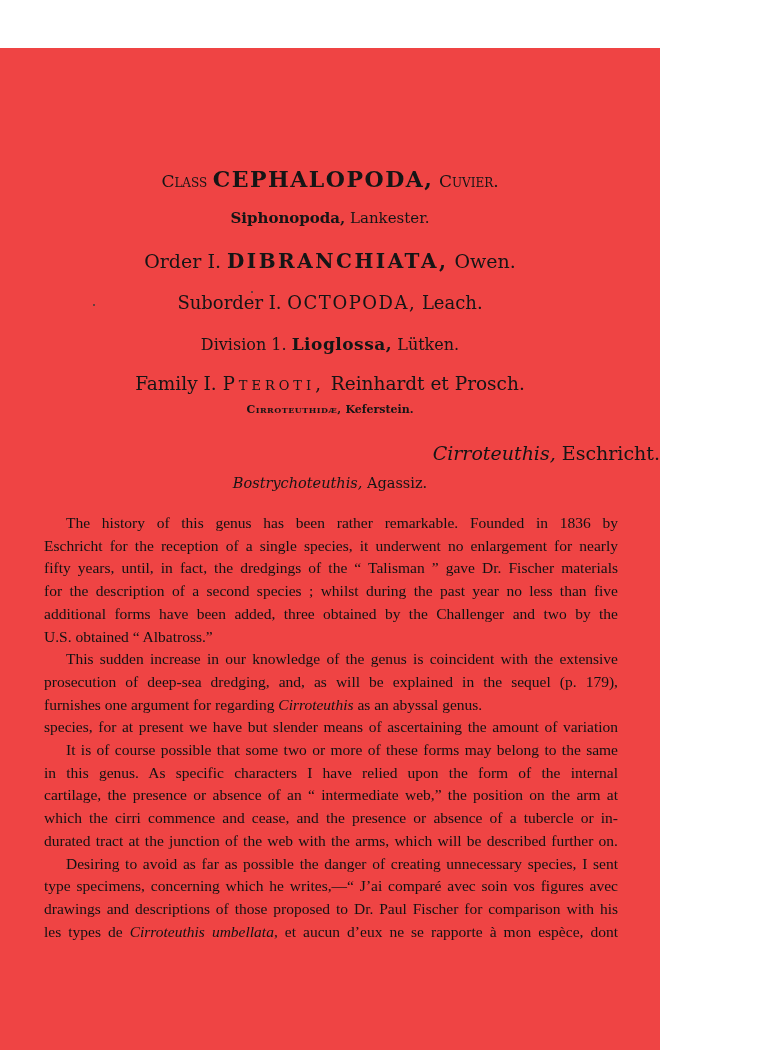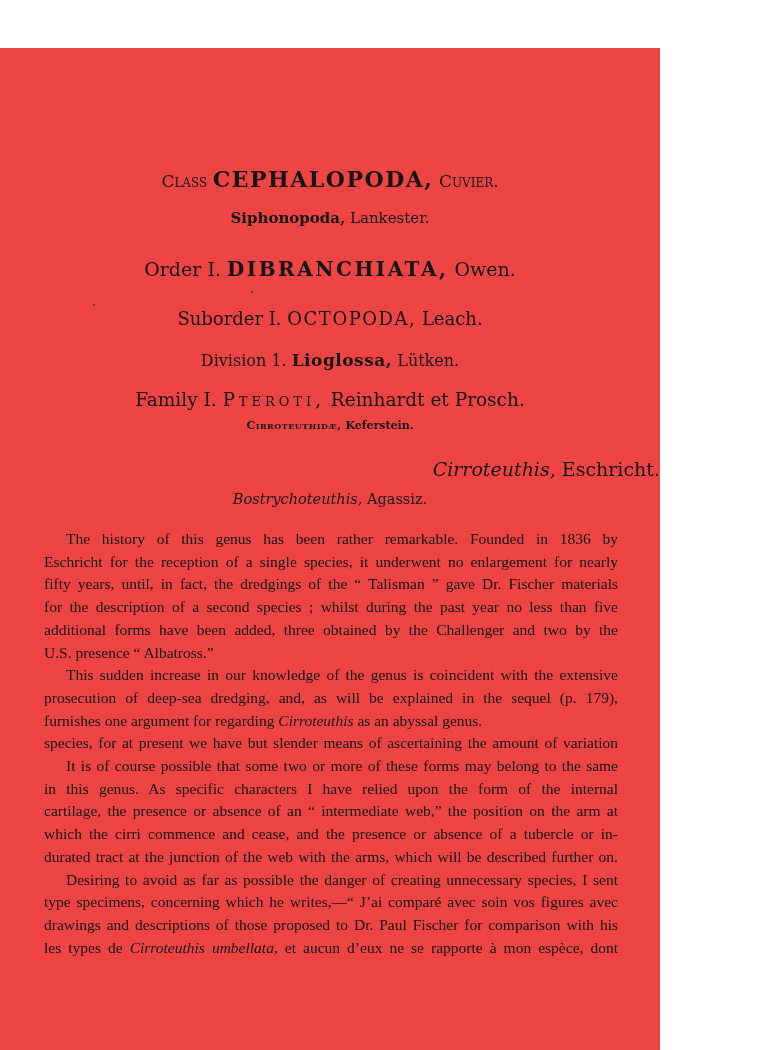--- a/index.html
+++ b/index.html
@@ -22,21 +22,21 @@
   }
   .sc { font-variant: small-caps; }
   .it { font-style: italic; }
 
   .h-class { font-size: 17px; line-height: 30px; margin-bottom: 12px; }
   .h-class .taxon { font-size: 22px; font-weight: bold; letter-spacing: 1.5px; }
 
   .h-siph { font-size: 15px; line-height: 20px; margin-bottom: 23px; }
   .h-siph .taxon { font-weight: bold; }
 
-  .h-order { font-size: 19px; line-height: 36px; margin-bottom: 20px; }
+  .h-order { font-size: 19px; line-height: 20px; margin-bottom: 20px; }
   .h-order .taxon { font-size: 20px; font-weight: bold; letter-spacing: 2.5px; }
 
   .h-suborder { font-size: 18px; line-height: 24px; margin-bottom: 18px; }
   .h-suborder .taxon { letter-spacing: 1.5px; }
 
   .h-division { font-size: 16px; line-height: 22px; margin-bottom: 15px; }
   .h-division .taxon { font-size: 17px; font-weight: bold; letter-spacing: 0.5px; }
 
   .h-family { font-size: 18.5px; line-height: 26px; margin-bottom: 4px; }
   .h-family .taxon { font-size: 18px; font-variant: small-caps; letter-spacing: 4px; }
@@ -131,21 +131,21 @@
       <span>Agassiz.</span>
     </div>
 
     <div class="bodytext">
         <div class="para">
           <div class="tline first"><span>The history of this genus has been rather remarkable.  Founded in 1836 by</span></div>
           <div class="tline"><span>Eschricht for the reception of a single species, it underwent no enlargement for nearly</span></div>
           <div class="tline"><span>fifty years, until, in fact, the dredgings of the “ Talisman ” gave Dr. Fischer materials</span></div>
           <div class="tline"><span>for the description of a second species ; whilst during the past year no less than five</span></div>
           <div class="tline"><span>additional forms have been added, three obtained by the Challenger and two by the</span></div>
-          <div class="tline lastline"><span>U.S. presence “ Albatross.”</span></div>
+          <div class="tline lastline"><span>U.S. obtained “ Albatross.”</span></div>
         </div>
         <div class="para">
           <div class="tline first"><span>This sudden increase in our knowledge of the genus is coincident with the extensive</span></div>
           <div class="tline"><span>prosecution of deep-sea dredging, and, as will be explained in the sequel (p. 179),</span></div>
           <div class="tline lastline"><span>furnishes one argument for regarding </span><span class="it">Cirroteuthis</span><span> as an abyssal genus.</span></div>
         </div>
         <div class="para">
           <div class="tline"><span>species, for at present we have but slender means of ascertaining the amount of variation</span></div>
           <div class="tline first"><span>It is of course possible that some two or more of these forms may belong to the same</span></div>
           <div class="tline"><span>in this genus.  As specific characters I have relied upon the form of the internal</span></div>

